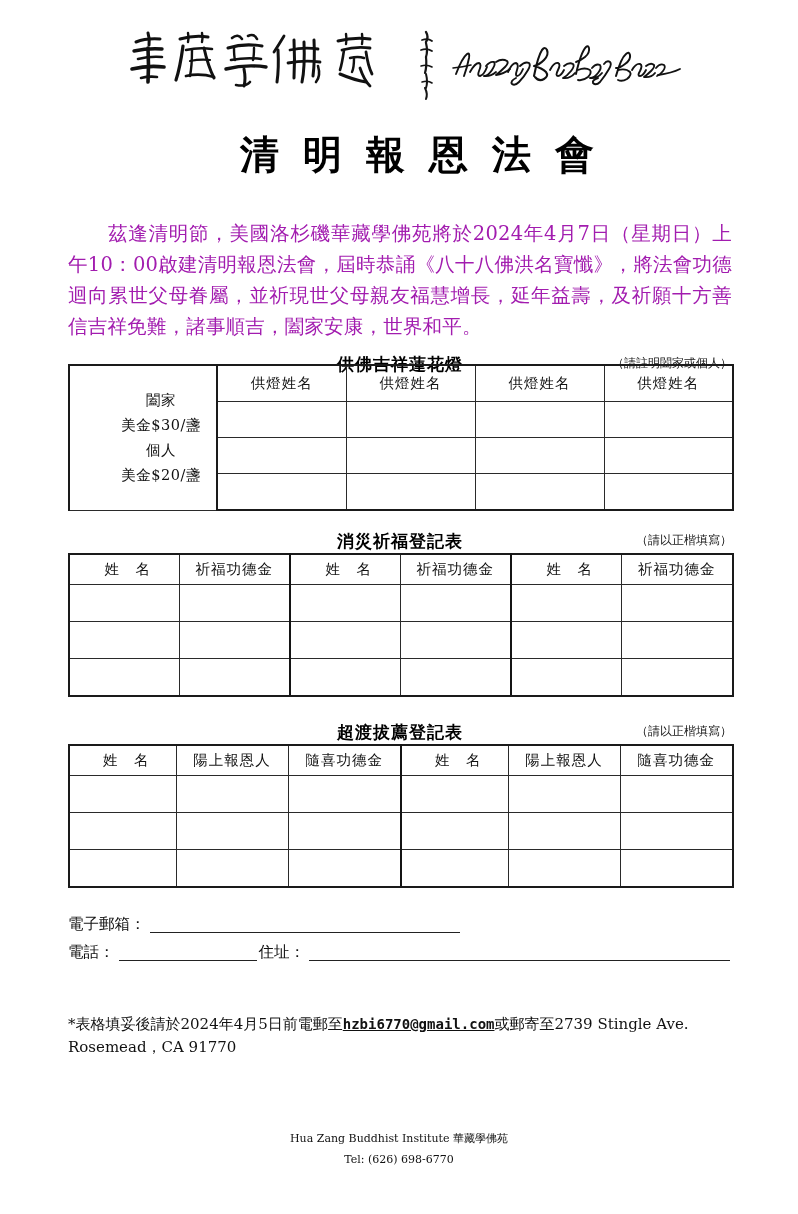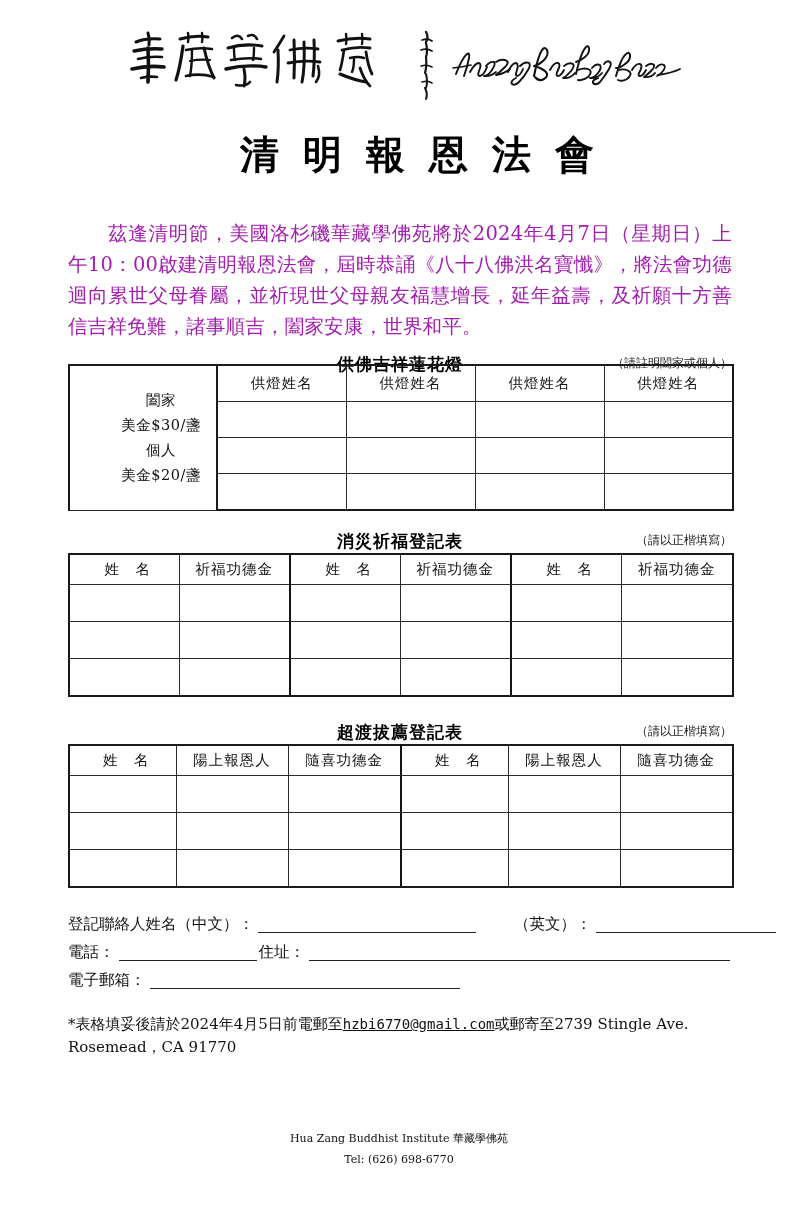--- a/index.html
+++ b/index.html
@@ -195,21 +195,21 @@
     left: 68px;
     top: 1013px;
     width: 680px;
     font-family: "DejaVu Serif", "Liberation Serif", serif;
     font-size: 15px;
     line-height: 23px;
     color: #111;
   }
   .notes .ln { white-space: nowrap; }
   .notes .mono { font-family: "DejaVu Sans Mono", "Liberation Mono", monospace; font-size: 14px; }
-  .email-link { text-decoration: underline; }
+  .email-link { text-decoration: underline; font-weight: bold; }
   .notes .ln2 { margin-top: 2px; }
 
   
   .footer {
     position: absolute;
     left: 0;
     top: 1128px;
     width: 798px;
     text-align: center;
     font-family: "DejaVu Serif", "Liberation Serif", serif;
@@ -463,36 +463,29 @@
         <td class="grp-div outer-b"></td>
         <td class="outer-b"></td>
         <td class="outer-b"></td>
         <td class="outer-r outer-b"></td>
       </tr>
     </tbody>
   </table>
 
   <div class="fields">
     <div class="fld-row">
-      <span class="fld-label">登記聯絡人姓名（中文）：</span>
-      <span class="rule r-a"></span>
-      <span class="gap"></span>
-      <span class="fld-label">（英文）：</span>
-      <span class="rule r-b"></span>
+      <span class="fld-label">電子郵箱：</span>
+      <span class="rule r-e"></span>
     </div>
     <div class="fld-row">
       <span class="fld-label">電話：</span>
       <span class="rule r-c"></span>
       <span class="fld-label">住址：</span>
       <span class="rule r-d"></span>
     </div>
-    <div class="fld-row">
-      <span class="fld-label">電子郵箱：</span>
-      <span class="rule r-e"></span>
-    </div>
   </div>
 
   <div class="notes">
     <div class="ln">
       <span>*表格填妥後請於2024年4月5日前電郵至</span><span class="mono email-link">hzbi6770@gmail.com</span><span>或郵寄至2739 Stingle Ave.</span>
     </div>
     <div class="ln">Rosemead，CA 91770</div>
   </div>
 
   <div class="footer">

